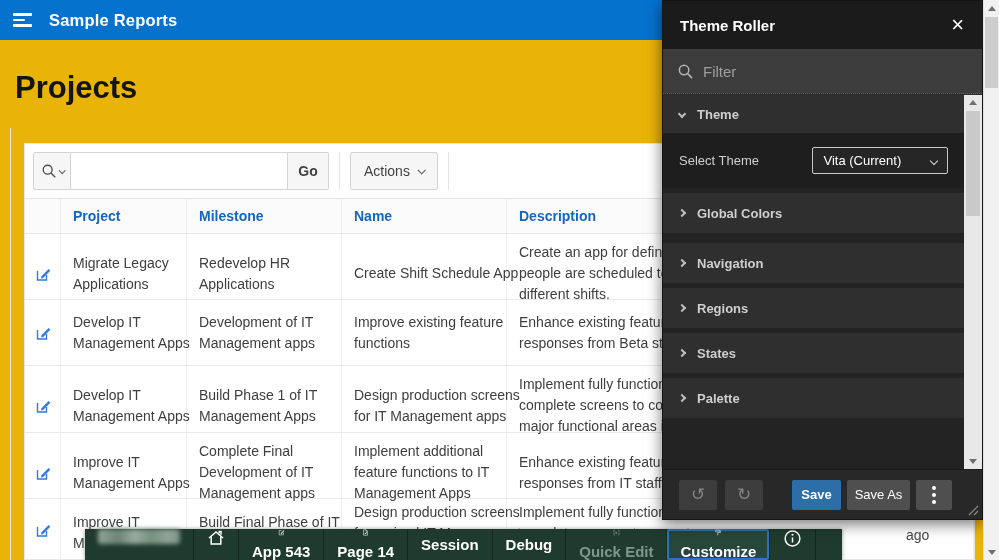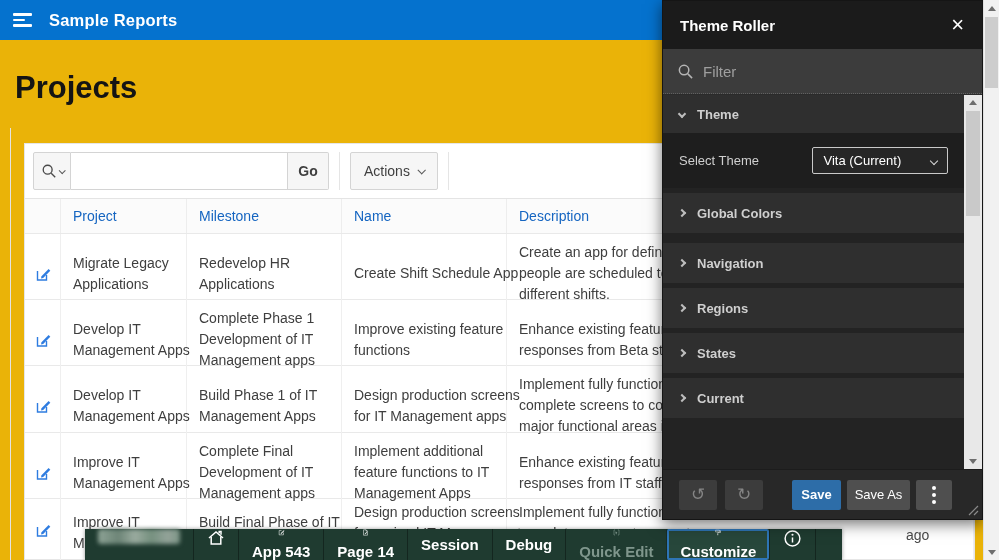--- a/index.html
+++ b/index.html
@@ -26,21 +26,21 @@
   .gobtn { width: 41px; height: 38px; background: #f6f6f6; border: 1px solid #d4d4d4; border-left: none; border-radius: 0 2px 2px 0; font-size: 14px; font-weight: 600; color: #3f3f3f; cursor: pointer; font-family: inherit; }
   .vsep { width: 1px; height: 38px; background: #e5e5e5; margin: 0 10px; }
   .actbtn { height: 38px; padding: 0 13px; background: #f6f6f6; border: 1px solid #d4d4d4; border-radius: 2px; font-size: 14px; color: #3f3f3f; cursor: pointer; display: flex; align-items: center; gap: 8px; font-family: inherit; }
   .chev { display: inline-block; width: 6px; height: 6px; border-right: 1.6px solid #5a5a5a; border-bottom: 1.6px solid #5a5a5a; transform: rotate(45deg) translateY(-1px); }
   .chev.small { width: 5px; height: 5px; }
 
   
   .tbl { border-top: 1px solid #e4e4e4; }
   .tr { display: grid; grid-template-columns: 36px 126px 155px 165px 1fr; border-bottom: 1px solid #e9e9e9; }
   .thead { background: #fbfbfb; height: 35px; }
-  .th { display: flex; align-items: center; padding-left: 12px; font-size: 14px; font-weight: 400; color: #1565C1; text-decoration: none; border-right: 1px solid #ededed; cursor: pointer; }
+  .th { display: flex; align-items: center; padding-left: 12px; font-size: 14px; font-weight: 700; color: #1565C1; text-decoration: none; border-right: 1px solid #ededed; cursor: pointer; }
   .th:first-child { border-right: 1px solid #ededed; }
   .td { display: flex; flex-direction: column; justify-content: center; padding: 8px 10px 8px 12px; font-size: 14px; color: #3e3e3e; line-height: 21px; border-right: 1px solid #efefef; overflow: visible; }
   .td .ln { white-space: nowrap; }
   .tdc { align-items: center; padding: 0; justify-content: center; }
   .editbtn { background: none; border: none; cursor: pointer; padding: 2px; }
 
   .bg-ago { position: absolute; left: 906px; top: 527px; font-size: 14px; color: #4a4a4a; }
 
   
   .devbar { position: absolute; left: 85px; top: 529px; height: 31px; background: #1F3B30; display: flex; align-items: stretch; z-index: 30; box-shadow: 0 0 4px rgba(0,0,0,.4); }
@@ -176,21 +176,20 @@
                 <path d="M3.5 6 V15 H12.5 V10"></path>
                 <path d="M7.5 11.2 L14.6 4 L16.3 5.7 L9.2 12.9 L7 13.4 Z" fill="#2E7CE0" stroke="none"></path>
               </svg>
             </button>
         </div>
         <div class="td">
             <div class="ln">Develop IT</div>
             <div class="ln">Management Apps</div>
           </div>
         <div class="td">
-            <div class="ln">Complete Phase 1</div>
             <div class="ln">Development of IT</div>
             <div class="ln">Management apps</div>
           </div>
         <div class="td">
             <div class="ln">Improve existing feature</div>
             <div class="ln">functions</div>
           </div>
         <div class="td">
             <div class="ln">Enhance existing features b</div>
             <div class="ln">responses from Beta staff.</div>
@@ -403,21 +402,21 @@
         <span>Regions</span>
       </button>
       <div class="sec-gap"></div>
       <button class="sec-head" style="height:40px">
         <span class="chevp chev-right"></span>
         <span>States</span>
       </button>
       <div class="sec-gap"></div>
       <button class="sec-head" style="height:40px">
         <span class="chevp chev-right"></span>
-        <span>Current</span>
+        <span>Palette</span>
       </button>
       <div class="sec-gap"></div>
     </div>
 
     <div class="inscroll">
       <button class="scr-arrow">
           <span class="tri-up"></span>
         </button>
       <span class="in-thumb"></span>
       <span class="spacer"></span>

